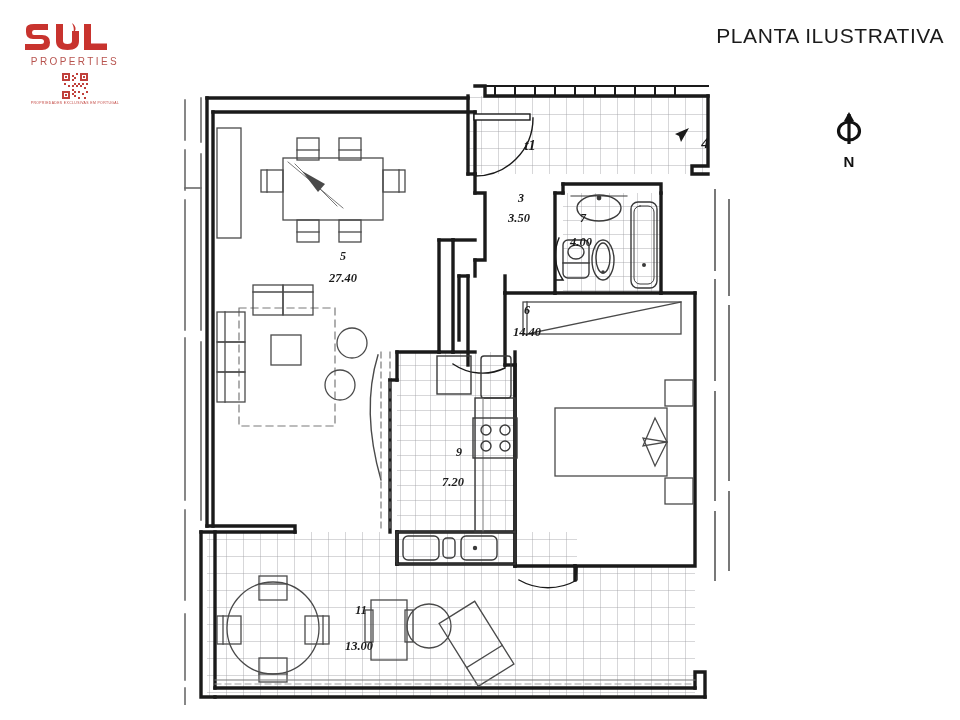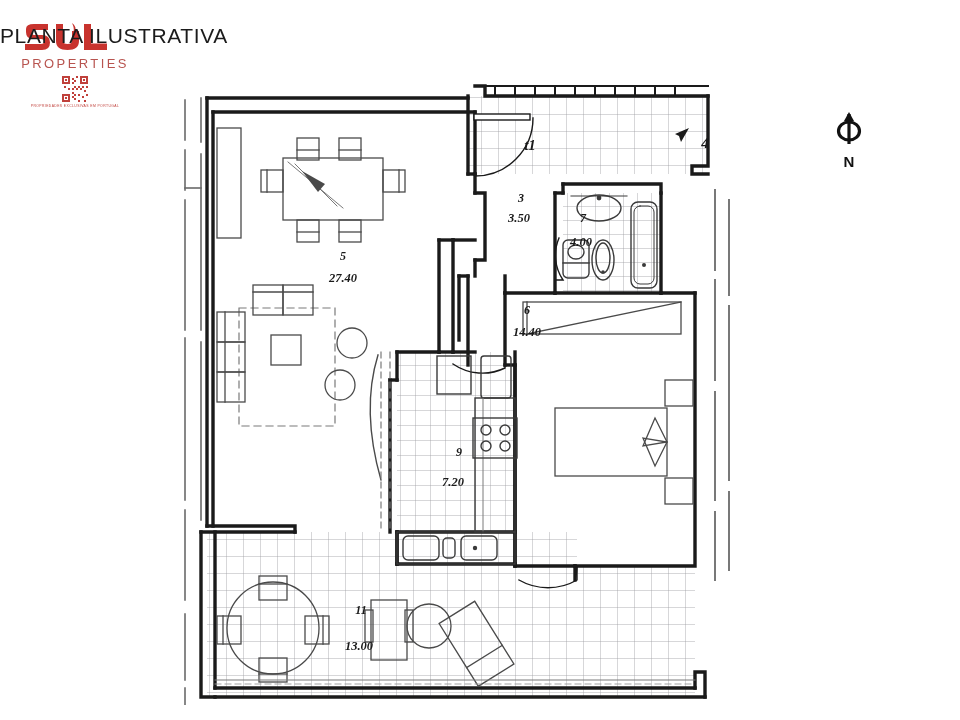--- a/index.html
+++ b/index.html
@@ -28,21 +28,21 @@
     font-family: "Liberation Sans", sans-serif;
     font-size: 31px;
     font-weight: 700;
     letter-spacing: 1px;
     color: #c8332e;
     line-height: 1;
     height: 32px;
     position: relative;
   }
   #logo .subwordmark {
-    font-size: 13px;
+    font-size: 10px;
     letter-spacing: 2.4px;
     color: #b8544f;
     margin-top: 3px;
     line-height: 1;
   }
   #logo .qr {
     width: 26px;
     height: 26px;
     margin: 6px auto 2px auto;
   }
@@ -54,21 +54,21 @@
     transform: scale(1);
     white-space: nowrap;
   }
 
   
   #plan-title {
     position: absolute;
     left: 0;
     top: 24px;
     width: 944px;
-    text-align: left;
+    text-align: right;
     font-size: 21px;
     letter-spacing: .6px;
     color: #1b1b1b;
     font-family: "Liberation Sans", sans-serif;
   }
 
   
   #compass {
     position: absolute;
     left: 824px;

